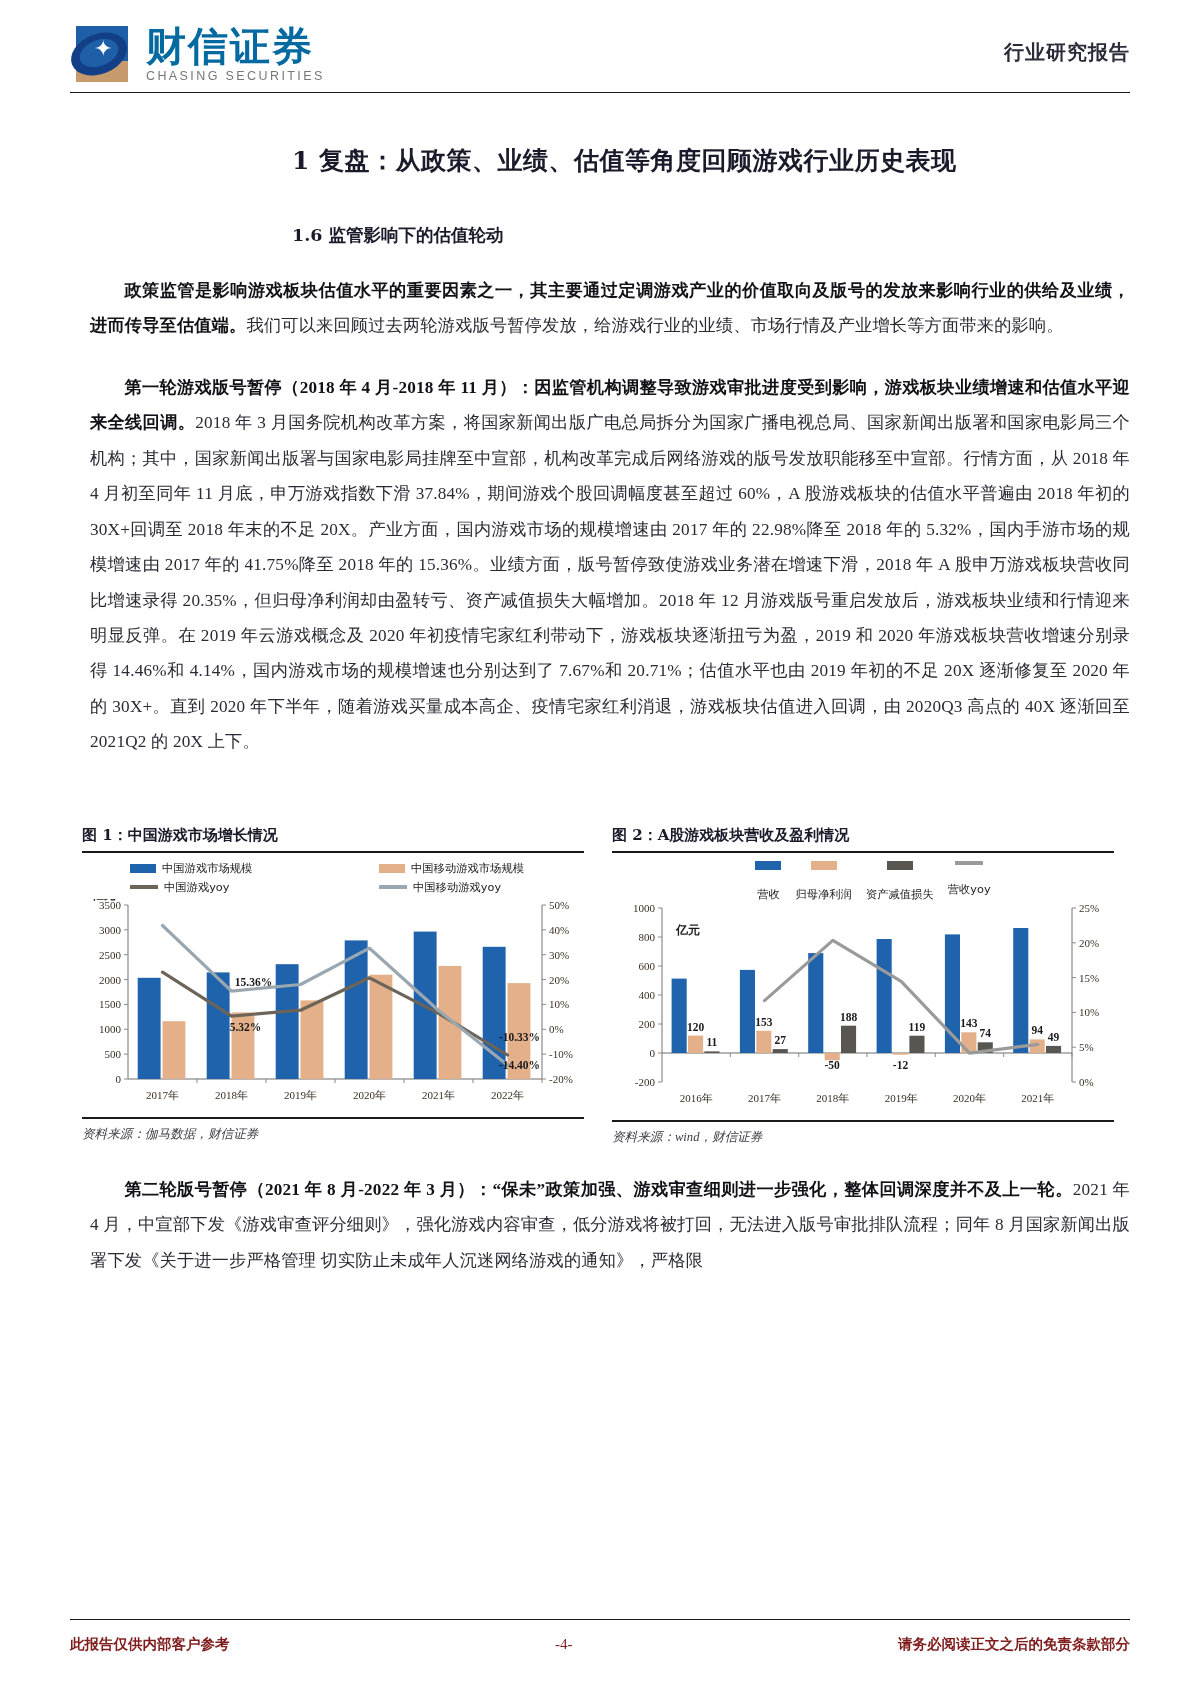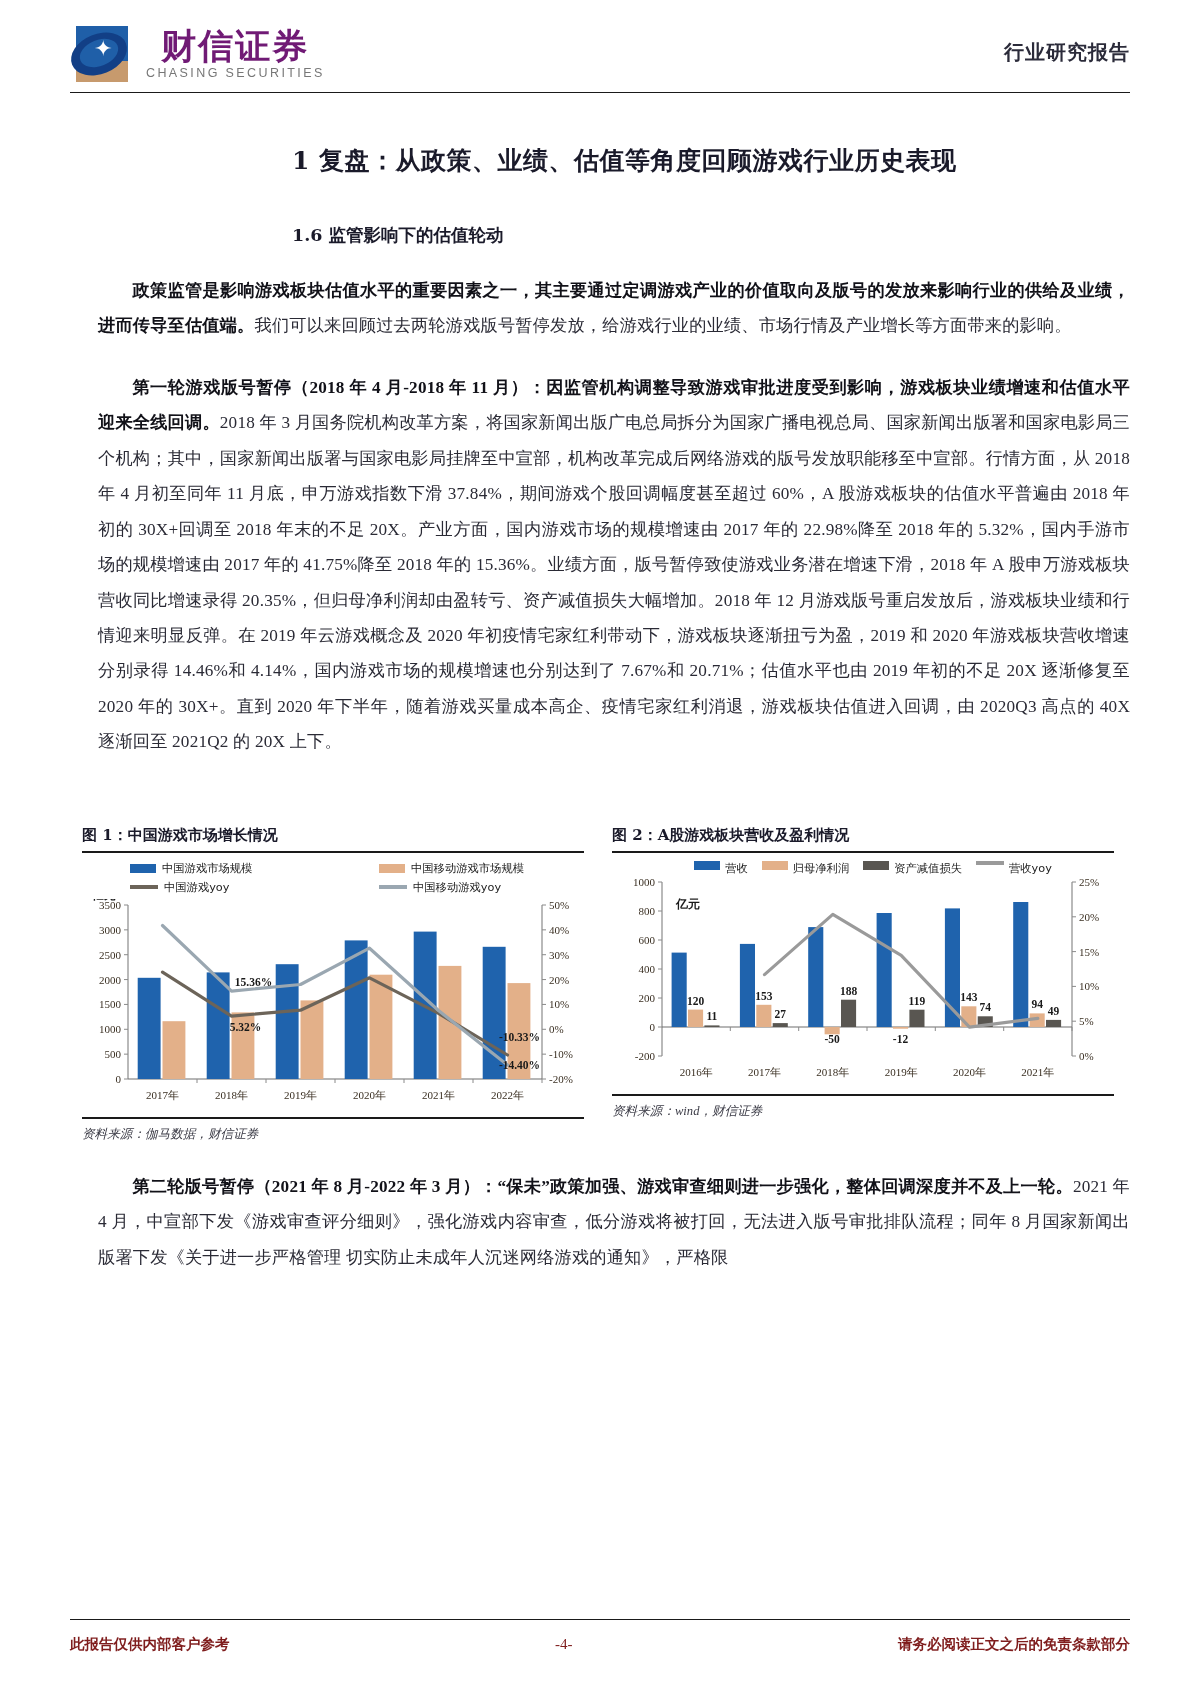--- a/index.html
+++ b/index.html
@@ -44,22 +44,22 @@
     background: #1f5fa8;
     transform: rotate(-22deg);
   }
   .logo-star {
     position: absolute; left: 24px; top: 14px;
     color: #ffffff; font-size: 22px; line-height: 1;
   }
   .brand-text { display: flex; flex-direction: column; gap: 2px; }
   .brand-cn {
     font-family: "DejaVu Sans", sans-serif;
-    font-size: 35px; font-weight: 700; letter-spacing: 2px;
-    color: #701a75; line-height: 1.05; text-align: center;
+    font-size: 40px; font-weight: 700; letter-spacing: 2px;
+    color: #0369a1; line-height: 1.05;
   }
   .brand-en {
     font-family: "Liberation Sans", sans-serif;
     font-size: 12.5px; letter-spacing: 2.4px; color: #777777;
   }
   .header-right {
     font-family: "DejaVu Serif", serif;
     font-size: 20px; font-weight: 700; color: #2b2b3a;
     letter-spacing: 1px;
     padding-bottom: 4px;
@@ -81,21 +81,21 @@
   h2.sub-title {
     font-family: "DejaVu Serif", serif;
     font-size: 17.5px; font-weight: 700; color: #1a1a2a;
     margin: 46px 0 0 0; padding-left: 210px;
   }
 
   p.para {
     font-size: 17.2px;
     line-height: 2.06;
     text-align: justify;
-    margin: 26px 0 0 16px;
+    margin: 26px 0 0 8px;
     text-indent: 2em;
     color: #2a2a35;
     letter-spacing: 0.2px;
   }
   p.para b { font-weight: 700; color: #111118; }
 
   
   .figs {
     display: flex;
     gap: 28px;
@@ -115,21 +115,21 @@
     padding-top: 7px; margin-top: 4px;
   }
 
   .legend {
     display: flex; flex-wrap: wrap;
     font-family: "DejaVu Sans", sans-serif;
     font-size: 11.3px; color: #222;
   }
   .legend.l1 .lg { width: 50%; display: flex; align-items: center; gap: 6px; margin-bottom: 4px; padding-left: 46px; }
   .legend.l2 { gap: 14px; justify-content: center; padding-left: 20px; }
-  .legend.l2 .lg { display: flex; gap: 5px; }
+  .legend.l2 .lg { display: flex; align-items: center; gap: 17px; flex-direction: column; }
   .sw-bar { width: 26px; height: 9px; display: inline-block; }
   .sw-line { width: 28px; height: 4px; display: inline-block; }
 
   .plot-wrap { position: relative; }
   svg.plot { display: block; }
   .axis-text { font-family: "Liberation Serif", serif; font-size: 11px; fill: #3a2f22; }
   .axis-text.r { fill: #3a2f22; }
   .dlabel { font-family: "Liberation Serif", serif; font-size: 11.5px; font-weight: 700; fill: #1a1a1a; }
   .unit { font-family: "DejaVu Sans", sans-serif; font-size: 12px; fill: #1a1a1a; font-weight: 600;}
 

